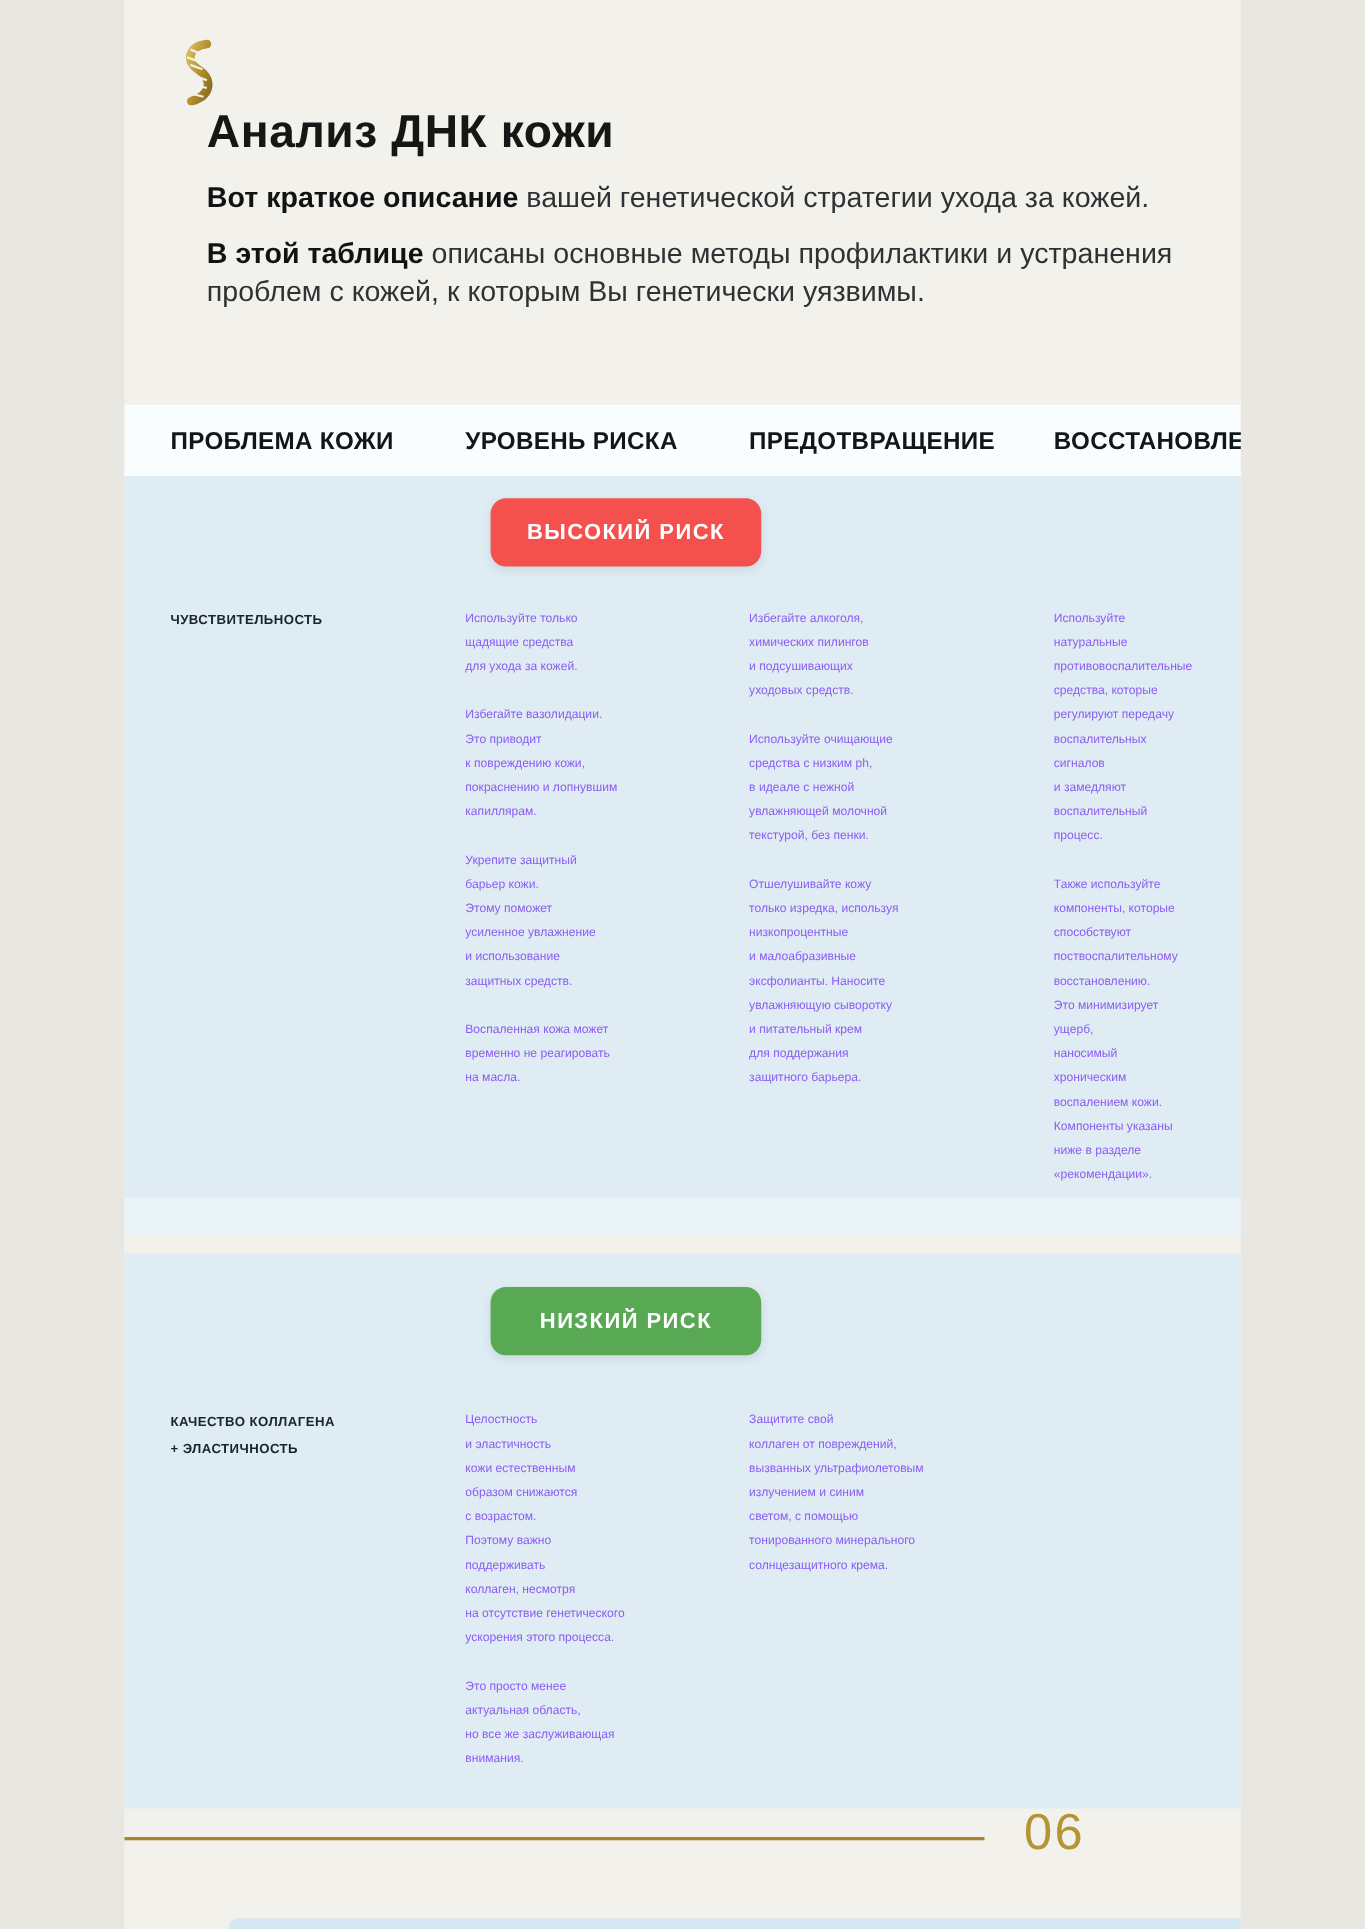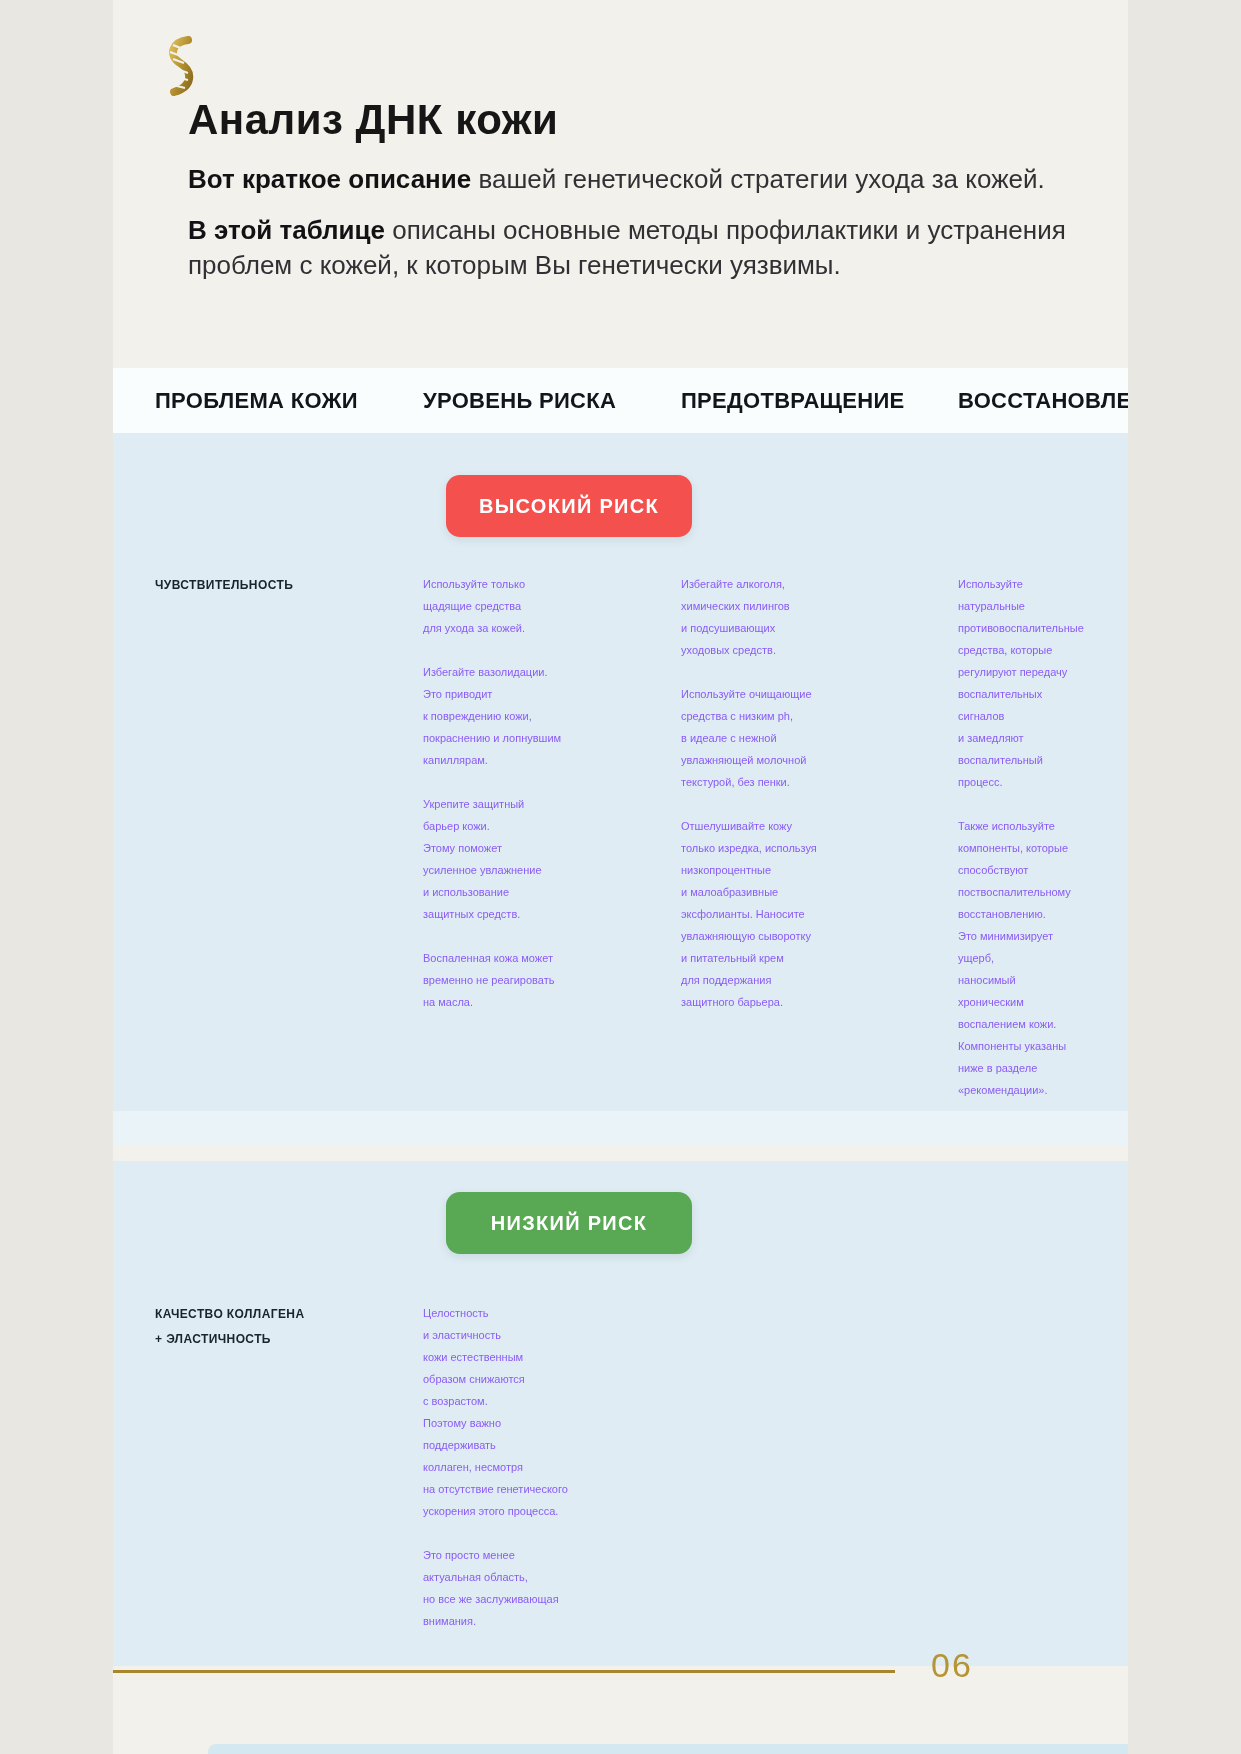--- a/index.html
+++ b/index.html
@@ -19,21 +19,21 @@
              max-width:1050px; }
   .intro b { color:#121214; font-weight:700; }
   
   .table-head {
     margin-top:85px; height:65px; background:#fafdfd;
     display:grid; grid-template-columns:268px 258px 277px 1fr;
     align-items:center; padding-left:42px; box-sizing:border-box;
   }
   .th { font-size:22px; font-weight:700; color:#10161b; letter-spacing:.3px; }
   
-  .section { background:#dfecf3; padding:42px 100px 10px 42px; box-sizing:border-box; }
+  .section { background:#dfecf3; padding:20px 100px 10px 42px; box-sizing:border-box; }
   .section.low { padding-top:31px; padding-bottom:34px; }
   .badge {
     margin-left:291px; width:246px; height:62px; border-radius:14px;
     display:flex; align-items:center; justify-content:center;
     color:#ffffff; font-size:20px; font-weight:800; letter-spacing:1.3px;
     box-shadow:0 3px 8px rgba(60,80,100,.12);
   }
   .badge-high { background:#f4504e; }
   .badge-low  { background:#58a854; }
   .row-grid { display:grid; grid-template-columns:268px 258px 277px 1fr; margin-top:36px; }
@@ -44,21 +44,21 @@
   }
   .cell {
     font-size:11px; line-height:22px; color:#8b5cf6;
     white-space:pre-line; padding-right:24px;
   }
   .band { height:34px; background:#eaf3f7; }
   .section-gap { height:16px; }
   
   .footer-line { position:absolute; left:0; top:1670px; width:782px; height:3px;
                  background:#a8862e; }
-  .page-number { position:absolute; left:818px; top:1642px; font-size:34px;
+  .page-number { position:absolute; left:818px; top:1642px; font-size:46px;
                  line-height:46px; font-weight:400; letter-spacing:2px; color:#b59434; }
   .bottom-strip { position:absolute; left:95px; top:1744px; width:1053px; height:10px;
                   background:#d4e8f1; border-radius:8px 8px 0 0; }
 </style>
 </head>
 <body>
 
 <div class="page">
 
   <svg class="logo" viewBox="0 0 40 60">
@@ -177,20 +177,27 @@
 Поэтому важно
 поддерживать
 коллаген, несмотря
 на отсутствие генетического
 ускорения этого процесса.
 
 Это просто менее
 актуальная область,
 но все же заслуживающая
 внимания.</div>
+      <div class="cell">Защитите свой
+коллаген от повреждений,
+вызванных ультрафиолетовым
+излучением и синим
+светом, с помощью
+тонированного минерального
+солнцезащитного крема.</div>
       <div class="cell"></div>
     </div>
   </div>
 
   <div class="footer-line"></div>
   <div class="page-number">06</div>
   <div class="bottom-strip"></div>
 
 </div>
 

